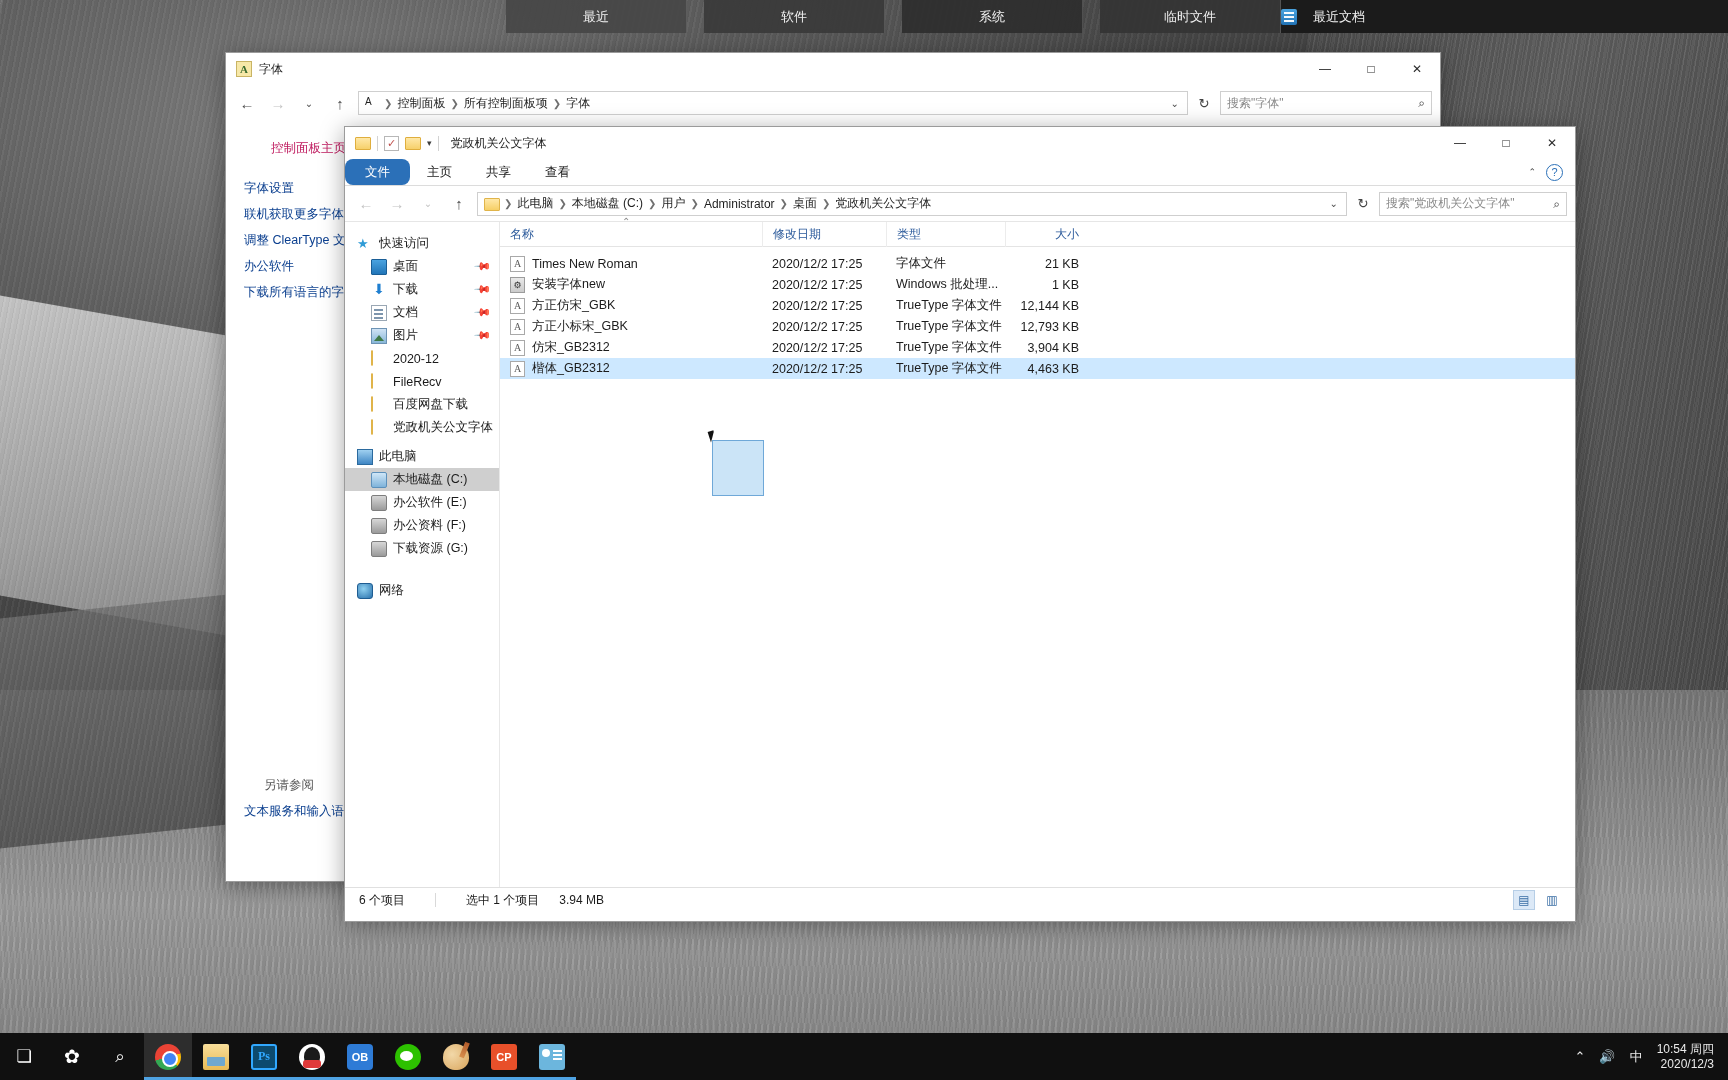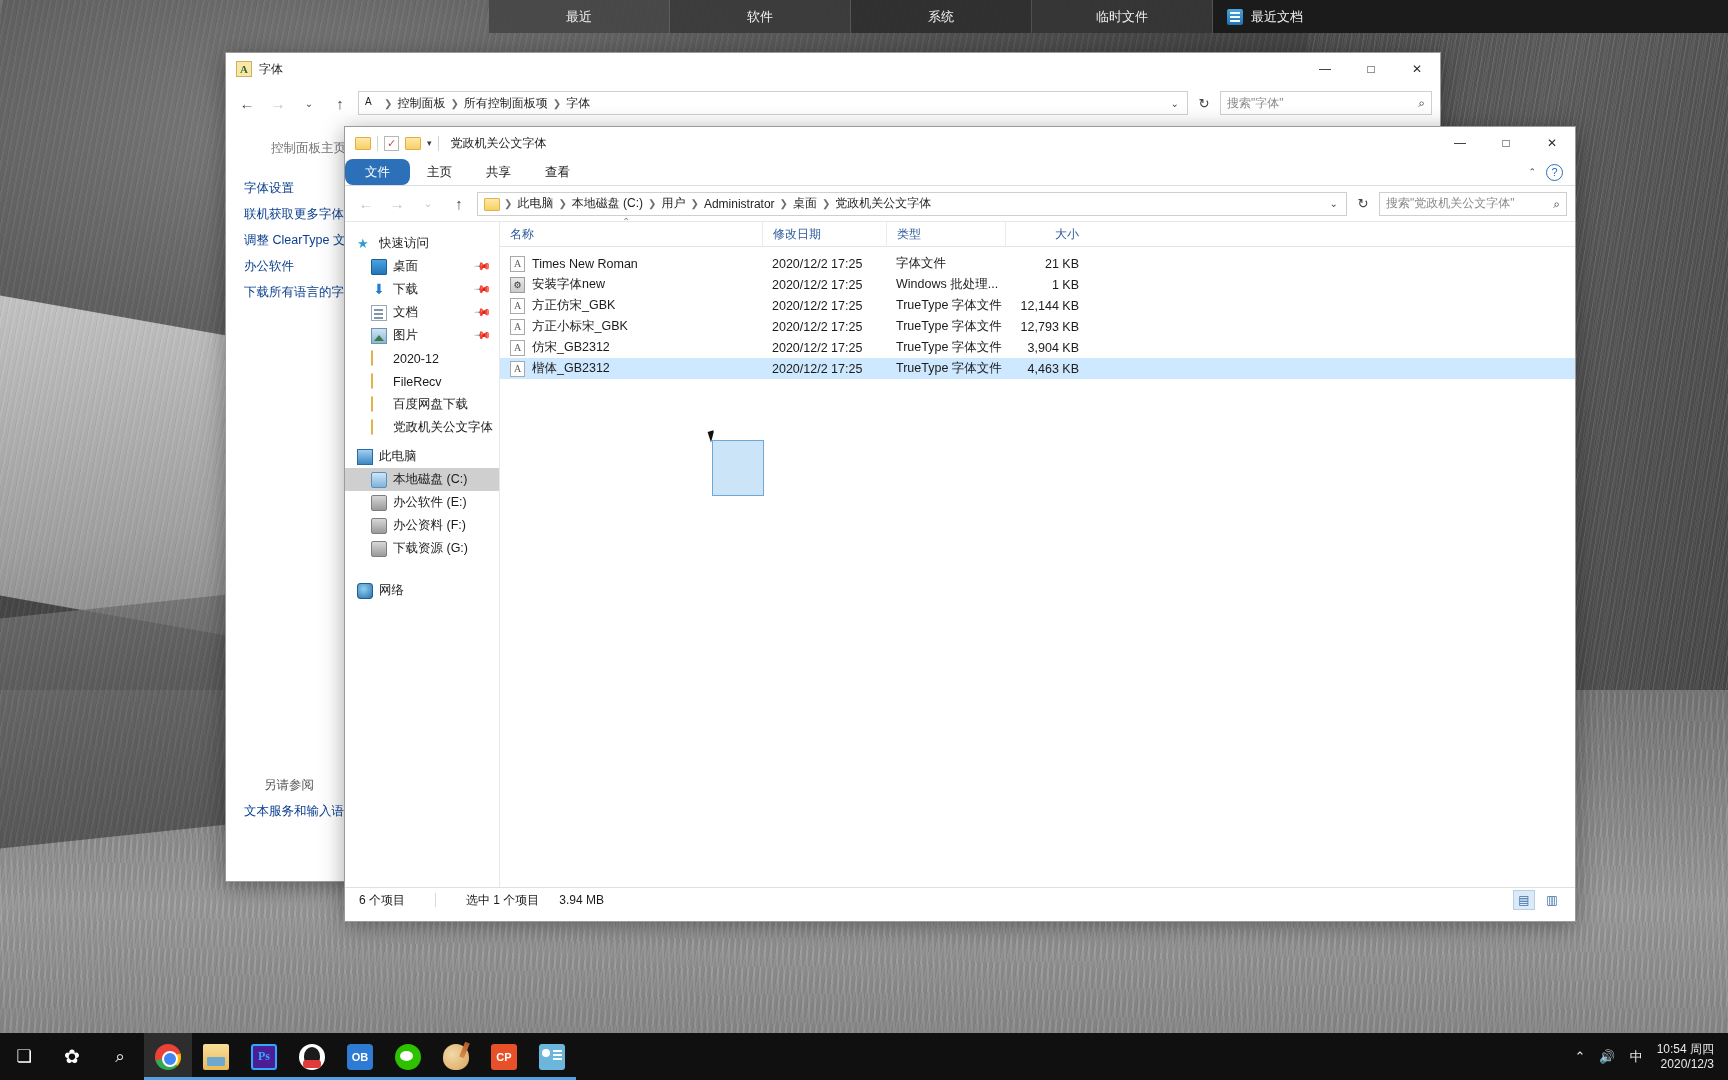--- a/index.html
+++ b/index.html
@@ -70,28 +70,28 @@
     display: flex; align-items: stretch;
     font-size: 13px; color: #f0f0f0;
     z-index: 60;
   }
   #topbar .tb-spacer { flex: 0 0 489px; }
   #topbar .tb-tab {
     flex: 0 0 181px;
     display: flex; align-items: center; justify-content: center;
     background: rgba(70,70,70,0.92);
     border-right: 1px solid rgba(120,120,120,.45);
+    margin-left: 17px;
   }
   #topbar .tb-tab.alt  { background: rgba(58,58,58,0.92); }
   #topbar .tb-tab.alt2 { background: rgba(46,46,46,0.92); }
   #topbar .tb-tab.alt3 { background: rgba(52,52,52,0.92); }
   #topbar .tb-right {
     flex: 1 1 auto;
-    display: flex; align-items: center; gap: 8px;
-    padding-left: 14px;
+    display: flex; align-items: center; gap: 16px;
     background: #1b1b1b;
   }
   #topbar .tb-right .tb-ricon {
     width: 16px; height: 16px; flex: 0 0 16px;
     background: linear-gradient(180deg,#4aa3df,#2273b5);
     border-radius: 2px;
     position: relative;
   }
   #topbar .tb-right .tb-ricon::after {
     content: "";
@@ -166,21 +166,21 @@
   #cp-left {
     width: 200px; flex: 0 0 200px;
     padding: 14px 0 0 0;
     font-size: 12.5px;
   }
   #cp-left .cp-link {
     padding: 4px 12px 4px 18px;
     color: #0b3f8f; line-height: 18px;
     white-space: nowrap;
   }
-  #cp-left .cp-link.head { color: #737373; margin-bottom: 14px; padding-left: 45px; }
+  #cp-left .cp-link.head { color: #be185d; margin-bottom: 14px; padding-left: 45px; }
   #cp-left .cp-seealso {
     margin-top: 470px;
     padding: 2px 12px 2px 18px;
     color: #555; font-size: 12.5px; margin-left: 20px;
   }
   #cp-left .cp-seealso + .cp-link { margin-top: 2px; }
   #cp-right { flex: 1 1 auto; background: #fff; }
 
   
   #ex-window { left: 344px; top: 126px; width: 1232px; height: 796px; }
@@ -346,21 +346,21 @@
     background:#4285f4; border:2px solid #fff; border-radius:50%;
   }
   .ico-explorer {
     background: linear-gradient(180deg,#f8de9a,#e9bb55);
     border-radius: 2px;
   }
   .ico-explorer::after {
     content:""; position:absolute; left:4px; bottom:4px; right:4px; height:9px;
     background:#6fa8cf; border-radius:1px;
   }
-  .ico-ps { background:#4c1d95; border:2px solid #31a8ff; color:#31a8ff; font-size:12px; font-weight:bold; display:flex;align-items:center;justify-content:center; font-family:"Liberation Serif",serif;}
+  .ico-ps { background:#0c4a6e; border:2px solid #31a8ff; color:#31a8ff; font-size:12px; font-weight:bold; display:flex;align-items:center;justify-content:center; font-family:"Liberation Serif",serif;}
   .ico-qq { background:#fff; border-radius:50%; }
   .ico-qq::after{content:"";position:absolute;left:5px;top:3px;width:16px;height:19px;background:#1b1b1b;border-radius:50% 50% 45% 45%;}
   .ico-qq::before{content:"";position:absolute;left:4px;bottom:2px;width:18px;height:8px;background:#e03a3a;border-radius:3px;z-index:1;}
   .ico-ob { background:#2e7bd6; border-radius:4px; color:#fff; font-size:11px; font-weight:bold; display:flex;align-items:center;justify-content:center;}
   .ico-wechat { background:#2dc100; border-radius:50%; }
   .ico-wechat::after{content:"";position:absolute;left:5px;top:7px;width:13px;height:10px;background:#fff;border-radius:50%;}
   .ico-paint { background: radial-gradient(circle at 35% 40%, #f2d8a8, #d9a55c); border-radius:50% 50% 45% 45%; }
   .ico-paint::after{content:"";position:absolute;right:2px;top:-2px;width:5px;height:16px;background:linear-gradient(180deg,#b05a2a,#d88f4d);transform:rotate(22deg);}
   .ico-cp { background:#e8502a; border-radius:3px; color:#fff; font-size:11px; font-weight:bold; display:flex;align-items:center;justify-content:center;}
   .ico-card { background:#6cb6dd; border-radius:3px; }

